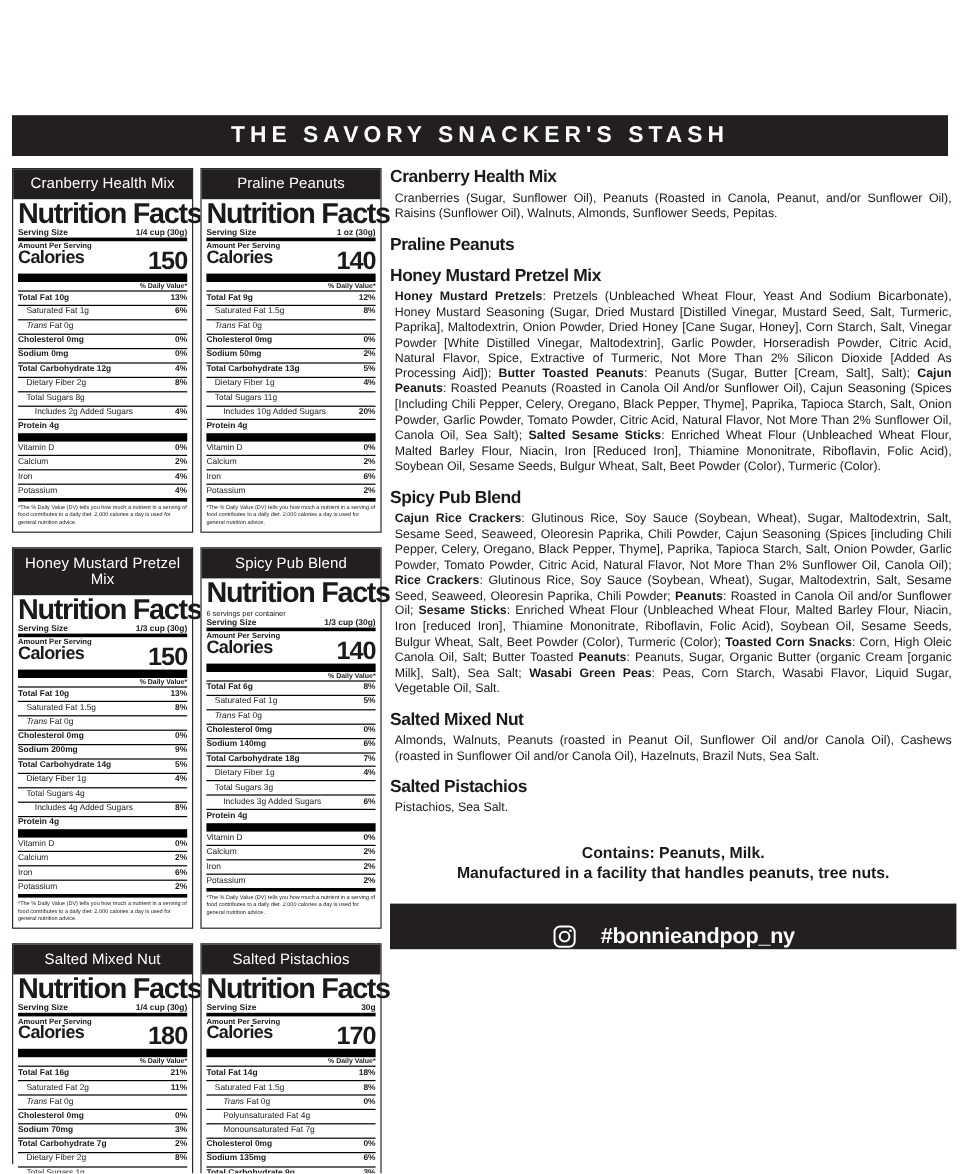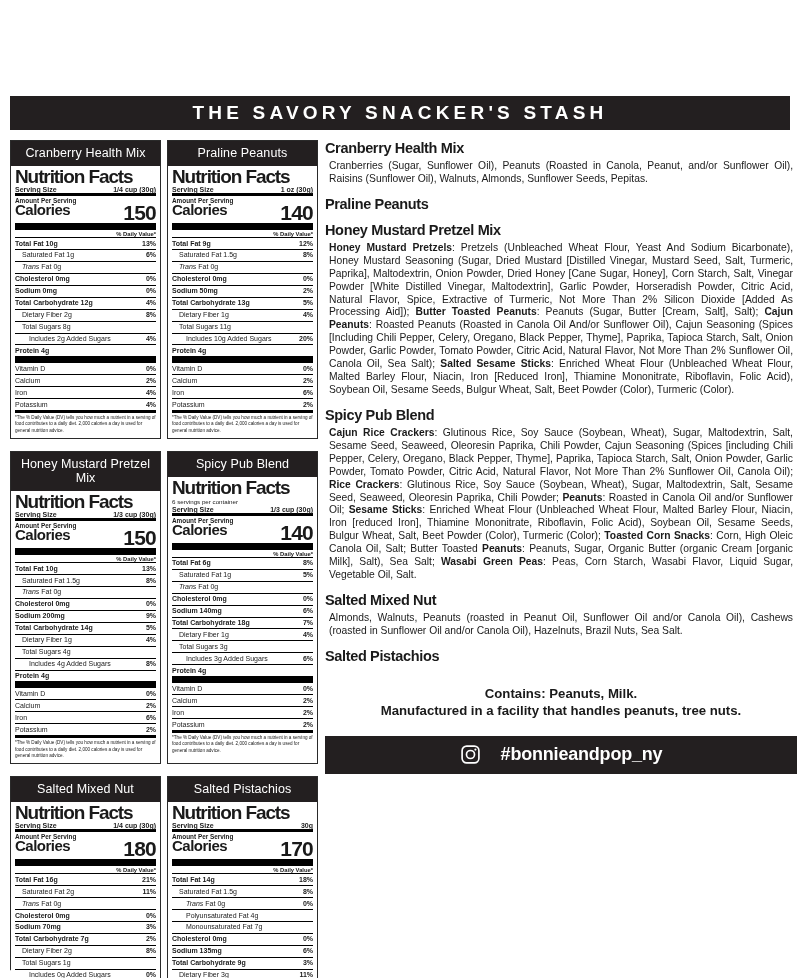--- a/index.html
+++ b/index.html
@@ -65,21 +65,21 @@
     color: #ffffff;
     text-align: center;
     font-size: 12.5px;
     padding: 5px 2px 6px;
     line-height: 1.12;
     font-weight: normal;
     letter-spacing: 0.1px;
   }
   .panel-body { padding: 0 4px 4px; }
   .nf-title {
-    font-size: 19px;
+    font-size: 24px;
     font-weight: bold;
     letter-spacing: -1.1px;
     line-height: 1.0;
     margin: 1px 0 0;
     white-space: nowrap;
   }
   .rule-thin  { border-top: 1px solid #000; }
   .rule-med   { border-top: 3px solid #000; }
   .rule-thick { border-top: 7px solid #000; }
   .row {
@@ -126,21 +126,21 @@
     margin-top: 22px;
     text-align: center;
     font-weight: bold;
     font-size: 13.2px;
     line-height: 1.28;
   }
   .ig-bar {
     margin-top: 16px;
     background: #231f20;
     height: 38px;
-    display: flex; align-items: center; justify-content: center;
+    display: flex; align-items: flex-end; justify-content: center;
     gap: 20px;
   }
   .ig-icon { width: 21px; height: 21px; display: block; }
   .ig-handle {
     color: #ffffff;
     font-size: 18px;
     font-weight: bold;
     letter-spacing: -0.2px;
   }
 </style>
@@ -739,20 +739,21 @@
           <div class="ing-block">
             <div class="ing-h">Spicy Pub Blend</div>
             <p class="ing-p"><b>Cajun Rice Crackers</b>: Glutinous Rice, Soy Sauce (Soybean, Wheat), Sugar, Maltodextrin, Salt, Sesame Seed, Seaweed, Oleoresin Paprika, Chili Powder, Cajun Seasoning (Spices [including Chili Pepper, Celery, Oregano, Black Pepper, Thyme], Paprika, Tapioca Starch, Salt, Onion Powder, Garlic Powder, Tomato Powder, Citric Acid, Natural Flavor, Not More Than 2% Sunflower Oil, Canola Oil); <b>Rice Crackers</b>: Glutinous Rice, Soy Sauce (Soybean, Wheat), Sugar, Maltodextrin, Salt, Sesame Seed, Seaweed, Oleoresin Paprika, Chili Powder; <b>Peanuts</b>: Roasted in Canola Oil and/or Sunflower Oil; <b>Sesame Sticks</b>: Enriched Wheat Flour (Unbleached Wheat Flour, Malted Barley Flour, Niacin, Iron [reduced Iron], Thiamine Mononitrate, Riboflavin, Folic Acid), Soybean Oil, Sesame Seeds, Bulgur Wheat, Salt, Beet Powder (Color), Turmeric (Color); <b>Toasted Corn Snacks</b>: Corn, High Oleic Canola Oil, Salt; Butter Toasted <b>Peanuts</b>: Peanuts, Sugar, Organic Butter (organic Cream [organic Milk], Salt), Sea Salt; <b>Wasabi Green Peas</b>: Peas, Corn Starch, Wasabi Flavor, Liquid Sugar, Vegetable Oil, Salt.</p>
           </div>
           <div class="ing-block">
             <div class="ing-h">Salted Mixed Nut</div>
             <p class="ing-p">Almonds, Walnuts, Peanuts (roasted in Peanut Oil, Sunflower Oil and/or Canola Oil), Cashews (roasted in Sunflower Oil and/or Canola Oil), Hazelnuts, Brazil Nuts, Sea Salt.</p>
           </div>
           <div class="ing-block">
             <div class="ing-h">Salted Pistachios</div>
+            <p class="ing-p">Pistachios, Sea Salt.</p>
           </div>
         </div>
 
       <div class="allergen">
         <div>Contains: Peanuts, Milk.</div>
         <div>Manufactured in a facility that handles peanuts, tree nuts.</div>
       </div>
 
       <div class="ig-bar">
         <span>

